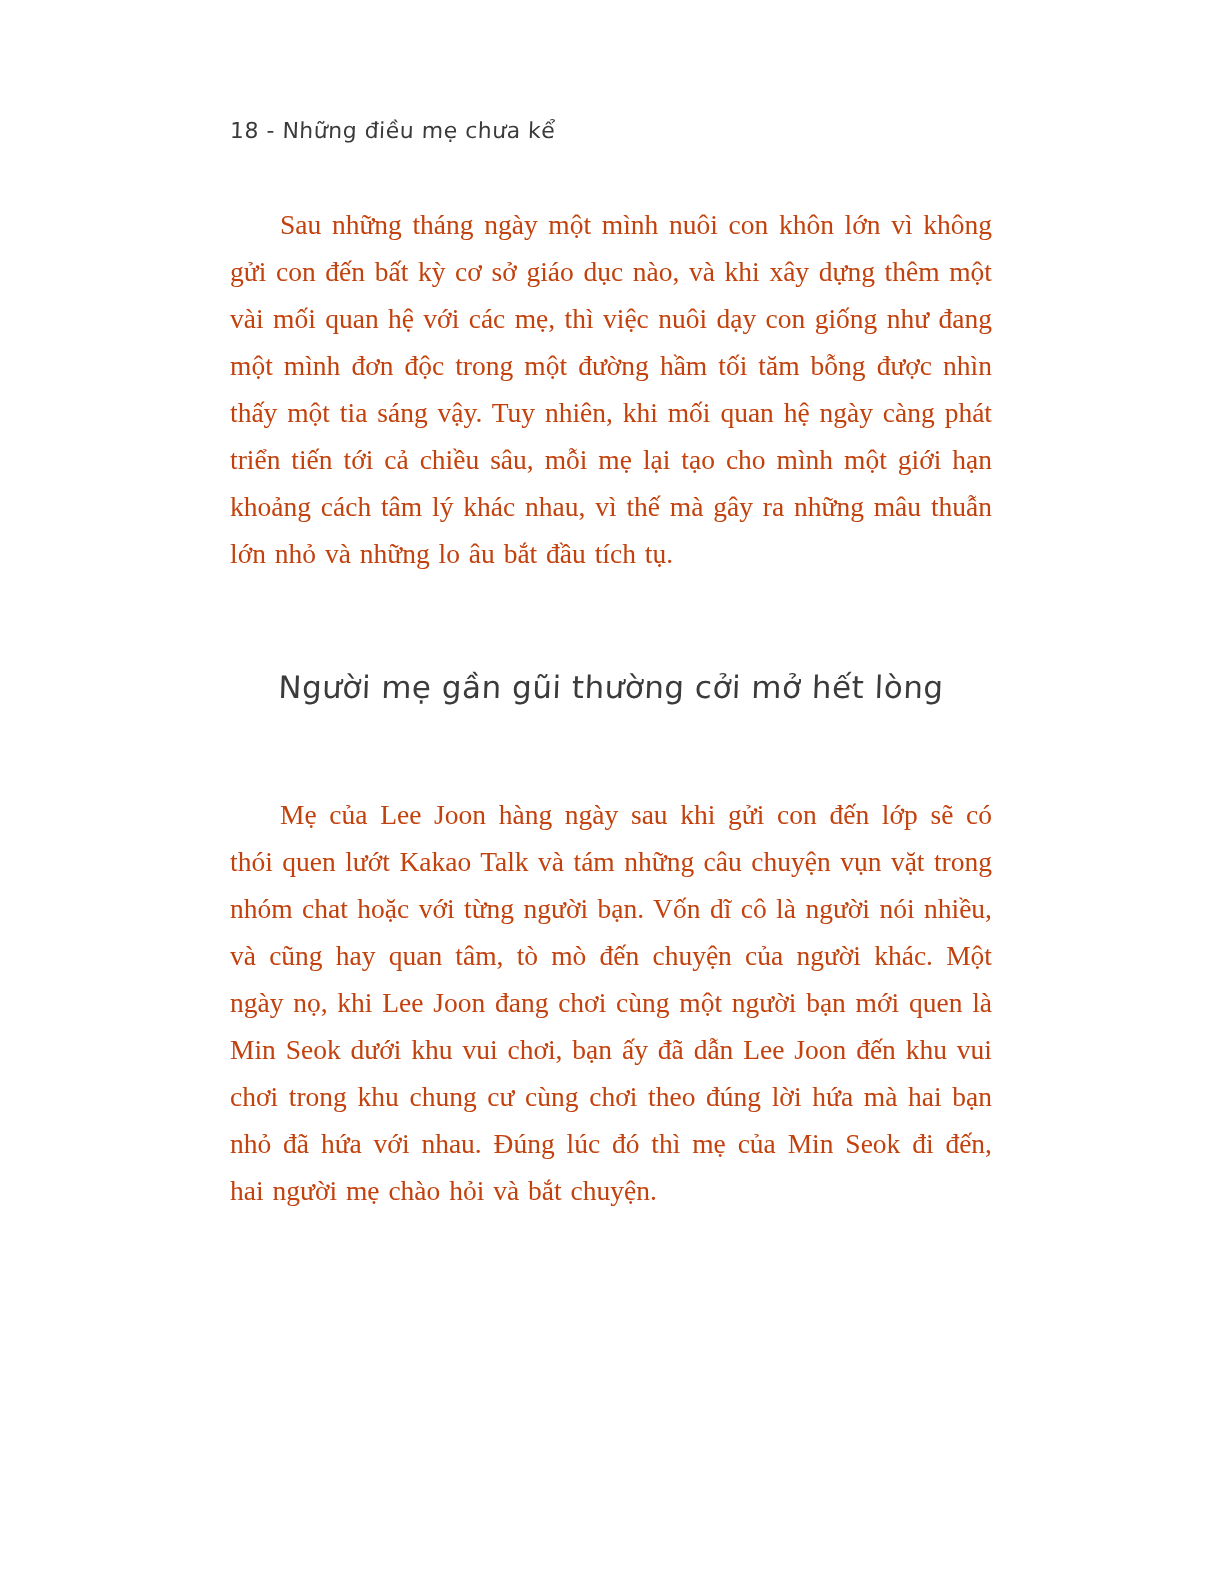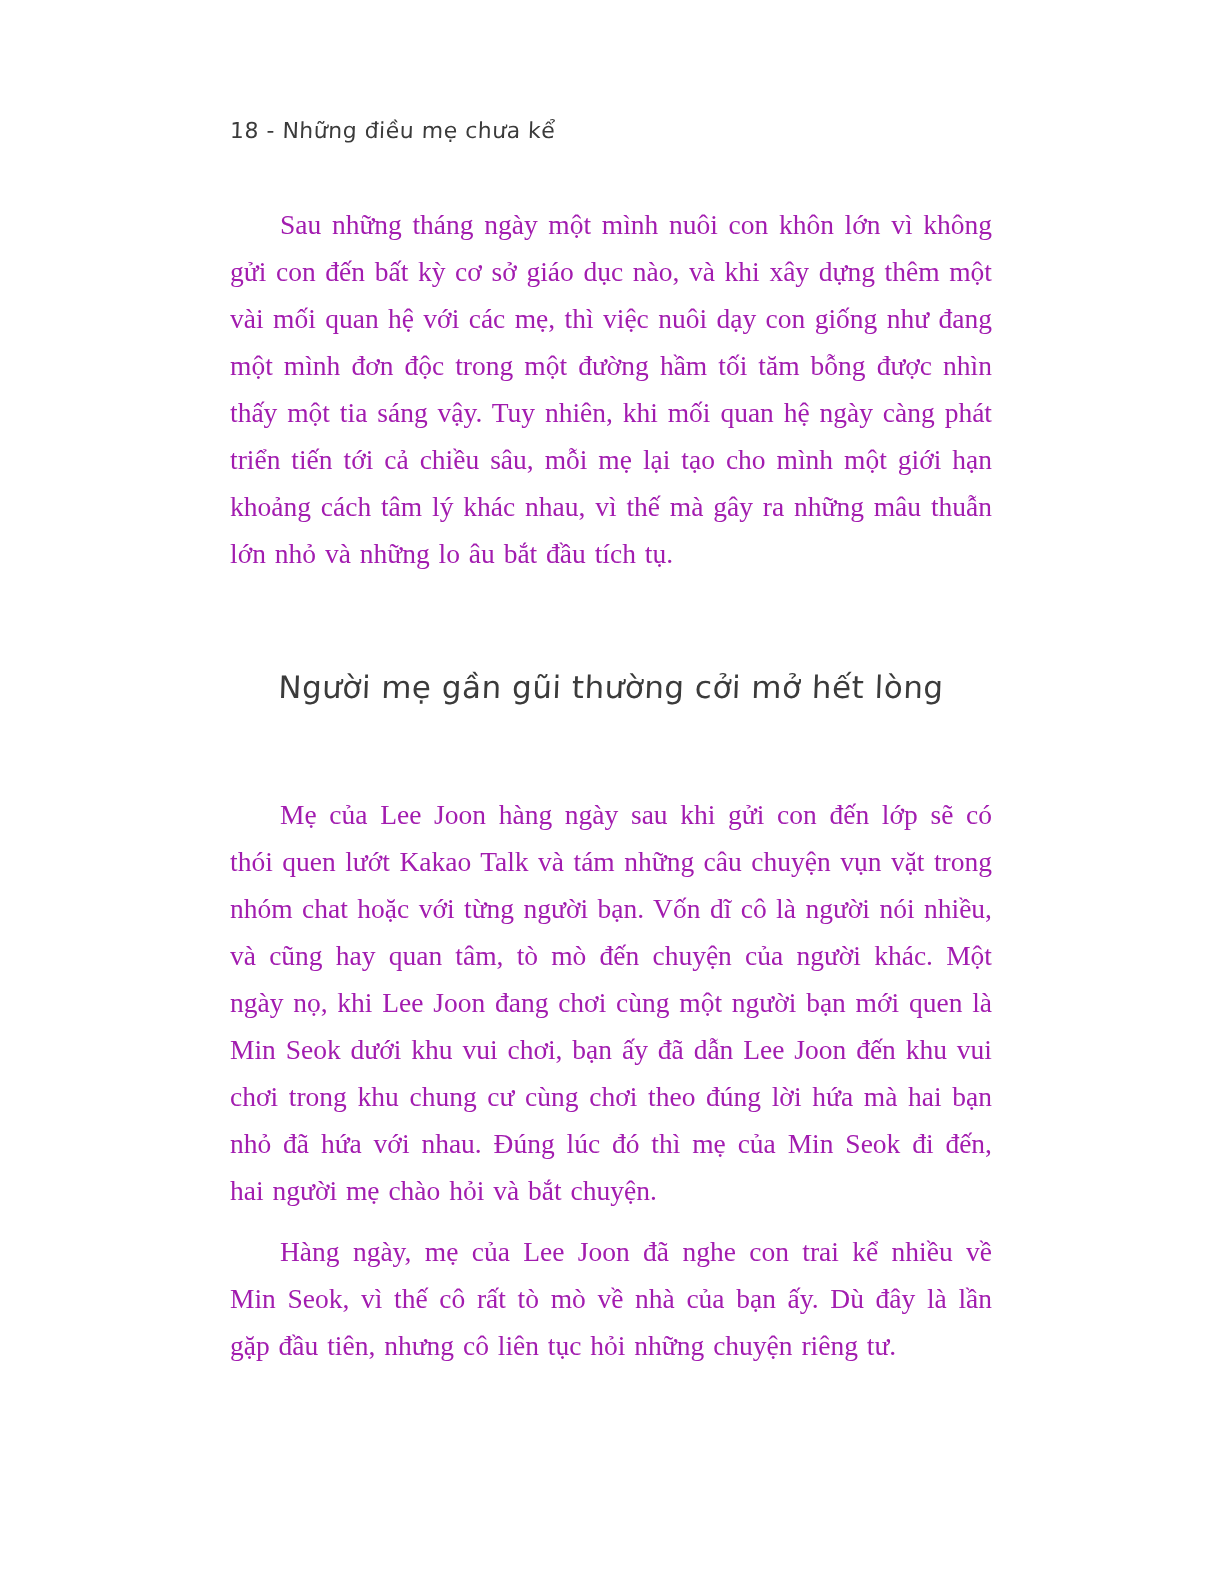--- a/index.html
+++ b/index.html
@@ -32,21 +32,21 @@
     margin: 0 0 58px 0;
     font-weight: 500;
     transform: skewX(-2deg);
   }
   .body-paragraph {
     font-size: 27.5px;
     line-height: 47px;
     text-align: justify;
     text-indent: 50px;
     margin: 0 0 14px 0;
-    color: #a21caf;
+    color: #c2410c;
     word-spacing: 2px;
   }
   .section-heading {
     font-family: "DejaVu Sans", sans-serif;
     font-weight: 500;
     font-size: 31px;
     letter-spacing: 0.5px;
     color: #3b3b3b;
     text-align: center;
     margin: 92px 0 86px 0;
@@ -61,15 +61,14 @@
   <div class="running-header">
     <span>18 - Những điều mẹ chưa kể</span>
   </div>
 
   <p class="body-paragraph">Sau những tháng ngày một mình nuôi con khôn lớn vì không gửi con đến bất kỳ cơ sở giáo dục nào, và khi xây dựng thêm một vài mối quan hệ với các mẹ, thì việc nuôi dạy con giống như đang một mình đơn độc trong một đường hầm tối tăm bỗng được nhìn thấy một tia sáng vậy. Tuy nhiên, khi mối quan hệ ngày càng phát triển tiến tới cả chiều sâu, mỗi mẹ lại tạo cho mình một giới hạn khoảng cách tâm lý khác nhau, vì thế mà gây ra những mâu thuẫn lớn nhỏ và những lo âu bắt đầu tích tụ.</p>
 
   <h2 class="section-heading">Người mẹ gần gũi thường cởi mở hết lòng</h2>
 
   <p class="body-paragraph">Mẹ của Lee Joon hàng ngày sau khi gửi con đến lớp sẽ có thói quen lướt Kakao Talk và tám những câu chuyện vụn vặt trong nhóm chat hoặc với từng người bạn. Vốn dĩ cô là người nói nhiều, và cũng hay quan tâm, tò mò đến chuyện của người khác. Một ngày nọ, khi Lee Joon đang chơi cùng một người bạn mới quen là Min Seok dưới khu vui chơi, bạn ấy đã dẫn Lee Joon đến khu vui chơi trong khu chung cư cùng chơi theo đúng lời hứa mà hai bạn nhỏ đã hứa với nhau. Đúng lúc đó thì mẹ của Min Seok đi đến, hai người mẹ chào hỏi và bắt chuyện.</p>
 
-  <p class="body-paragraph">Hàng ngày, mẹ của Lee Joon đã nghe con trai kể nhiều về Min Seok, vì thế cô rất tò mò về nhà của bạn ấy. Dù đây là lần gặp đầu tiên, nhưng cô liên tục hỏi những chuyện riêng tư.</p>
 
 </div>
 
 </body></html>

